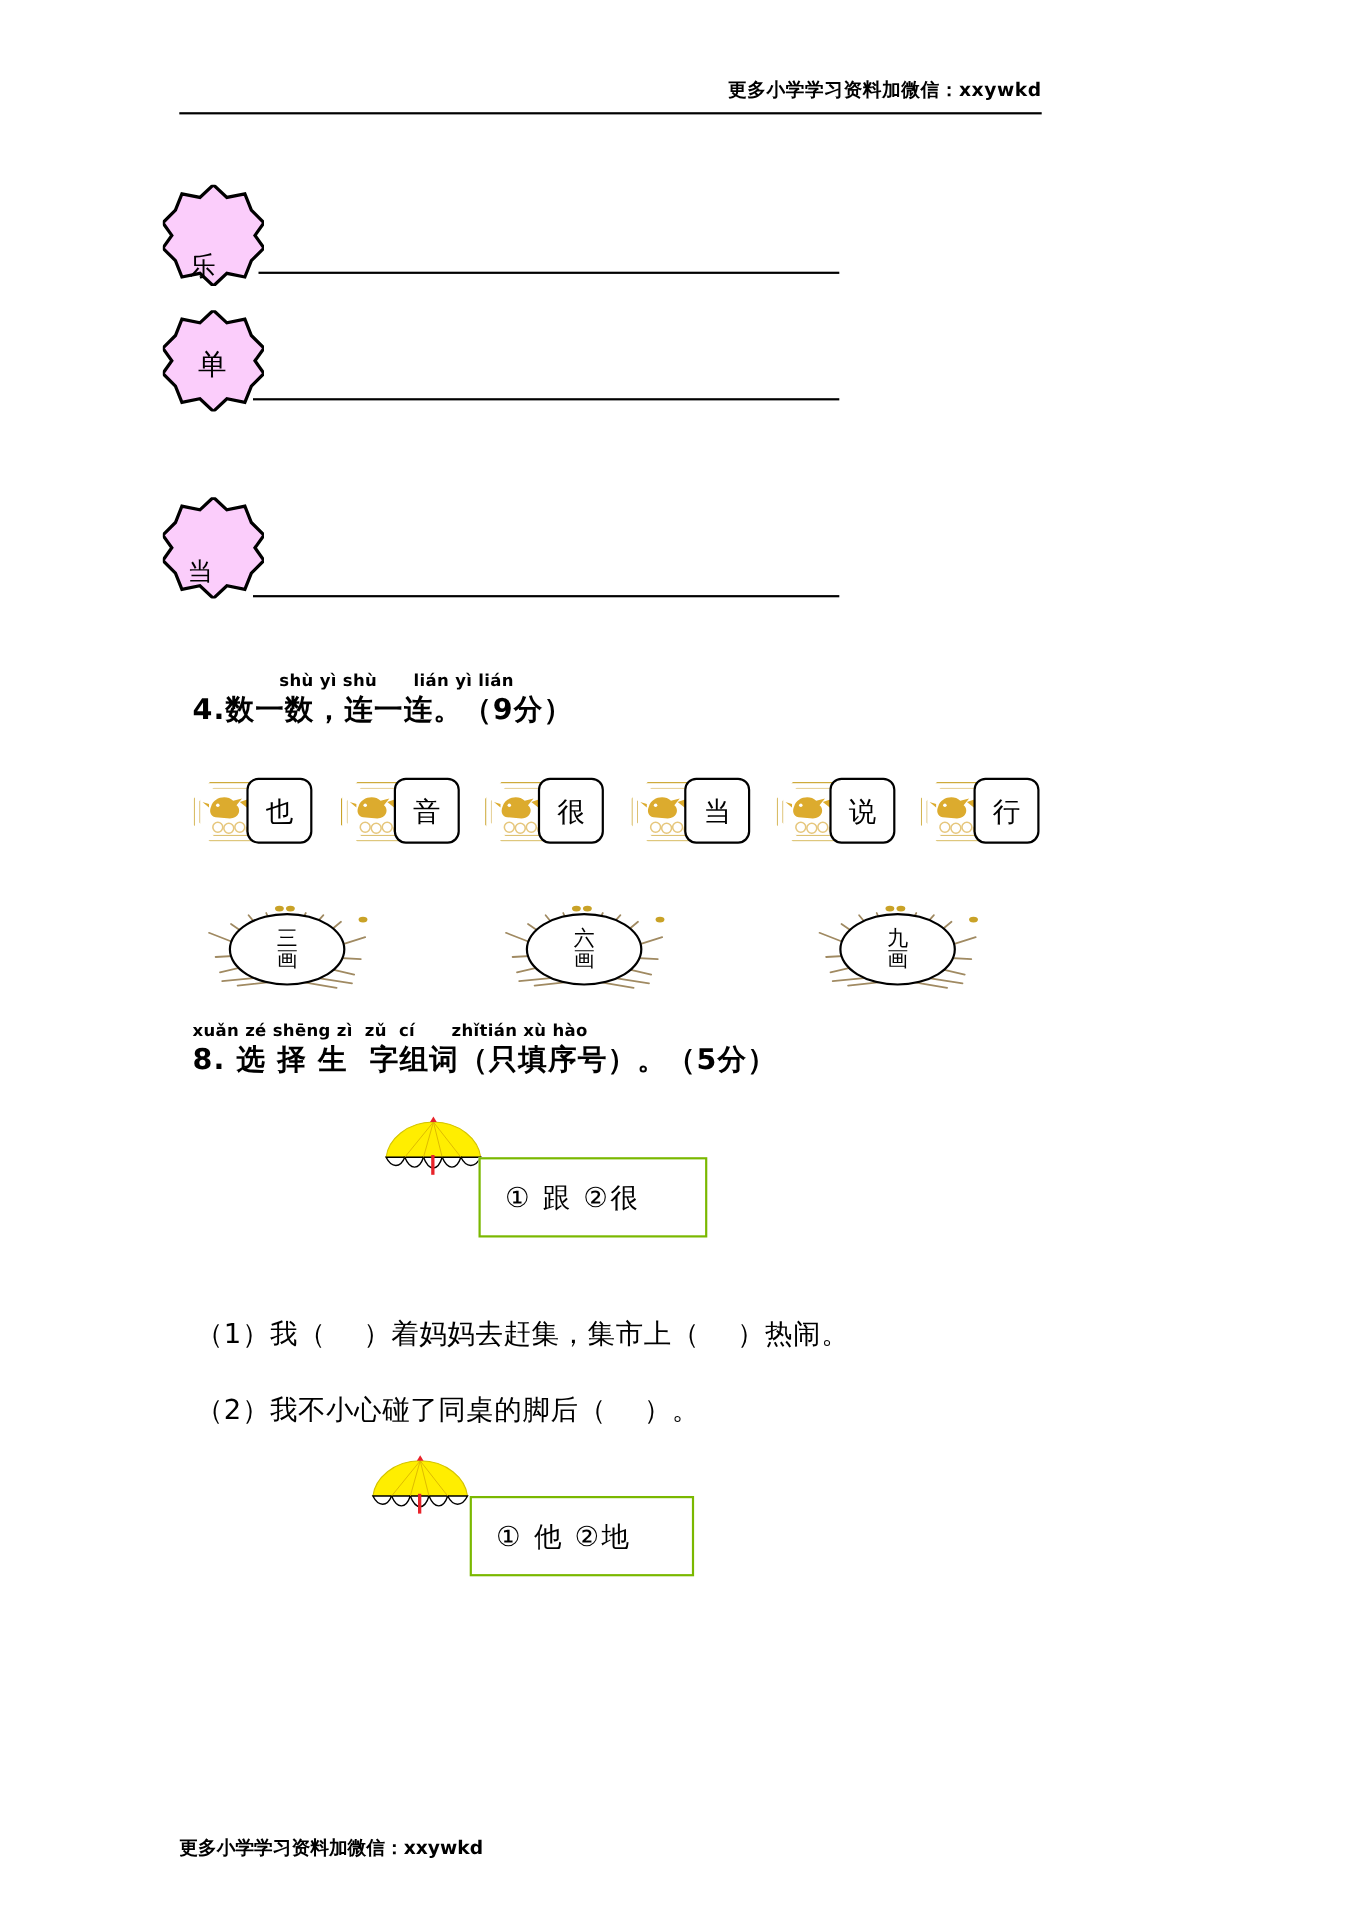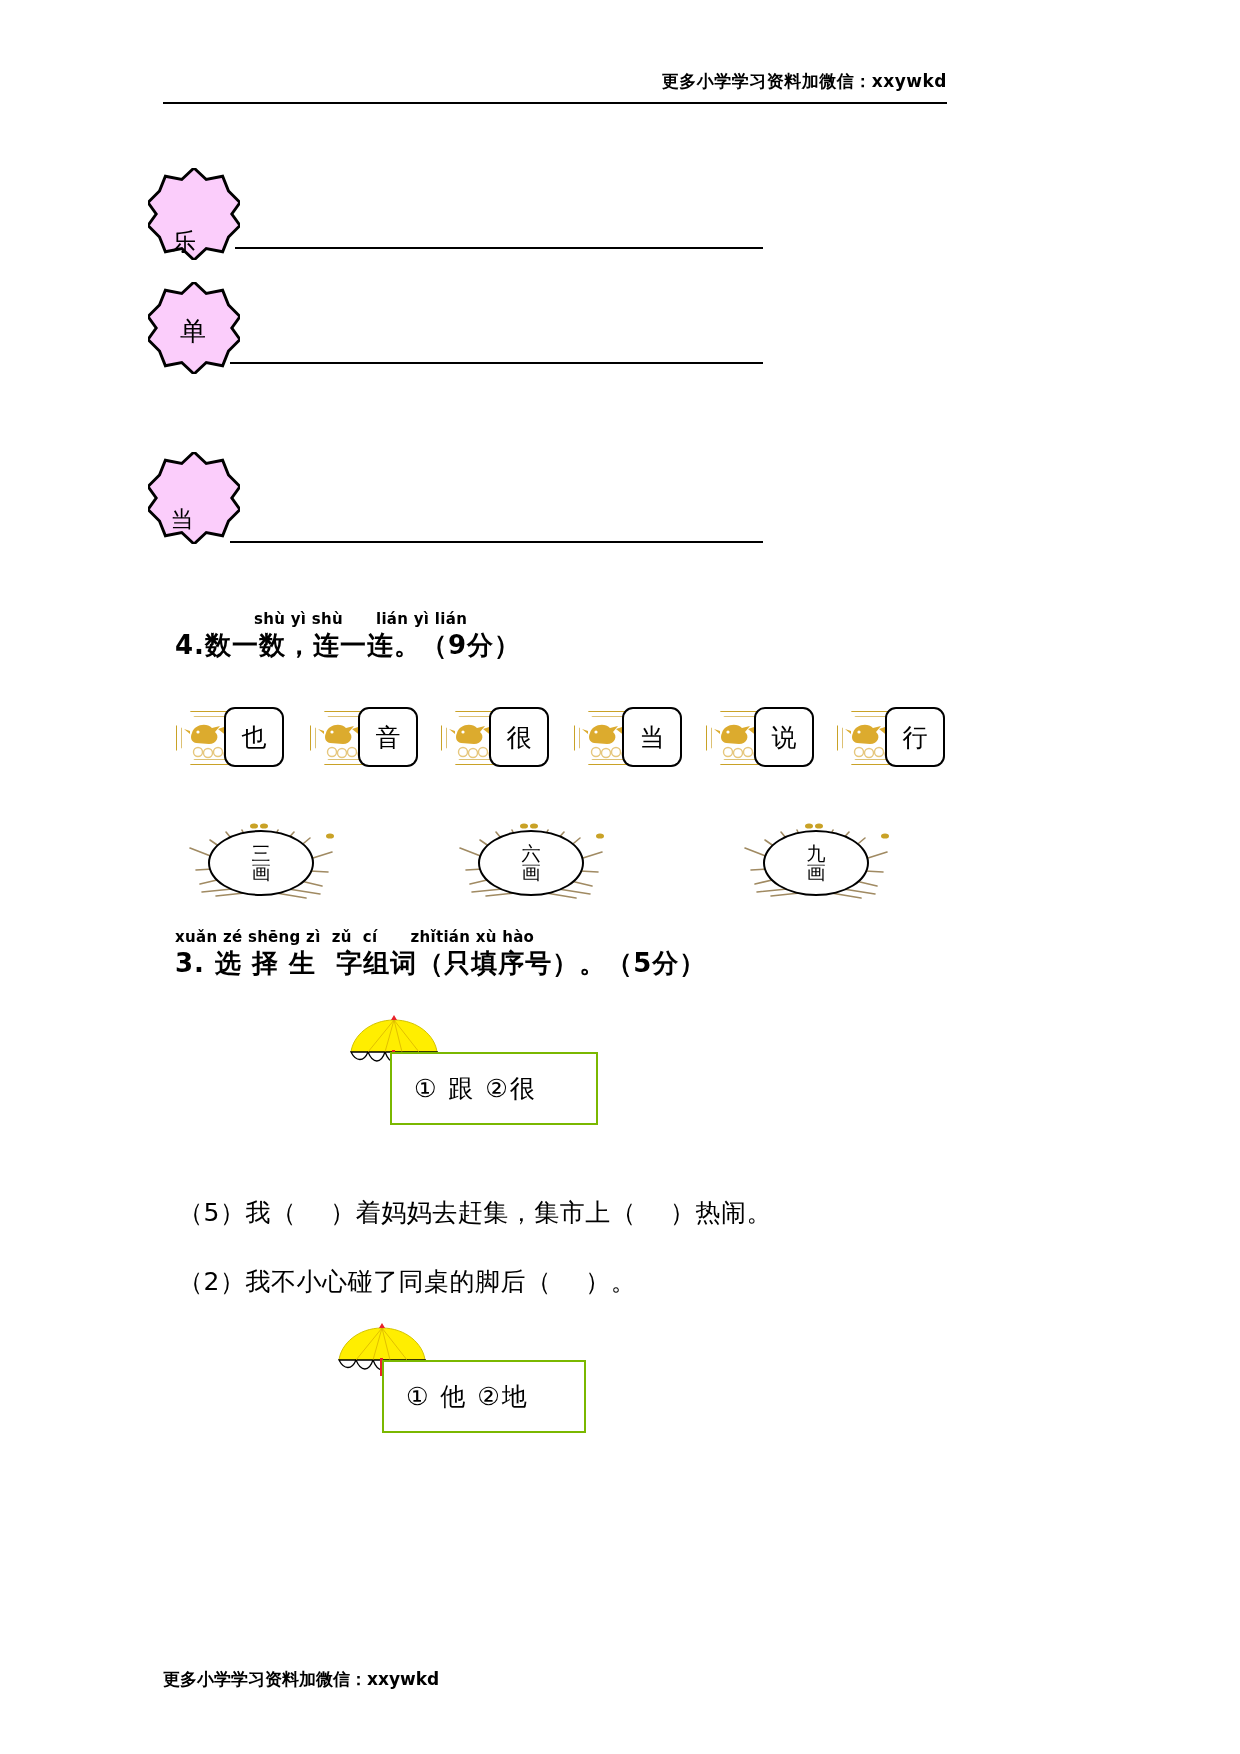--- a/index.html
+++ b/index.html
@@ -176,20 +176,21 @@
     position: absolute;
     border: 2px solid #7ab800;
     background: #ffffff;
     display: flex;
     align-items: center;
     font-size: 25px;
     font-family: "DejaVu Sans", sans-serif;
     padding-left: 22px;
     box-sizing: border-box;
     letter-spacing: 2px;
+    margin-left: 45px;
   }
 
   
   .sentence {
     position: absolute;
     font-size: 25px;
     font-family: "DejaVu Sans", sans-serif;
     white-space: pre;
     letter-spacing: 0.5px;
   }
@@ -449,42 +450,42 @@
       </svg>
       <div class="nest-oval">
         <span>九</span>
         <span>画</span>
       </div>
     </div>
   </div>
 
   <div class="q-block" style="left:175px; top:928px;">
     <div class="pinyin" style="">xuǎn zé shēng zì  zǔ  cí      zhǐtián xù hào</div>
-    <div class="q-title">3. 选 择 生  字组词（只填序号）。（5分）</div>
+    <div class="q-title">8. 选 择 生  字组词（只填序号）。（5分）</div>
   </div>
 
   <svg class="umbrella" style="left:348px; top:1014px;" viewBox="0 0 92 58">
     <path d="M46 6 C22 6, 5 22, 3 38 L89 38 C87 22, 70 6, 46 6 Z" fill="#ffee00" stroke="#d4c400" stroke-width="1"></path>
     <path d="M3 38 C8 48, 16 48, 20 38 Z" fill="#ffffff" stroke="#000" stroke-width="1.3"></path>
     <path d="M20 38 C25 50, 33 50, 37 38 Z" fill="#ffffff" stroke="#000" stroke-width="1.3"></path>
     <path d="M37 38 C42 51, 50 51, 54 38 Z" fill="#ffffff" stroke="#000" stroke-width="1.3"></path>
     <path d="M54 38 C59 50, 67 50, 71 38 Z" fill="#ffffff" stroke="#000" stroke-width="1.3"></path>
     <path d="M71 38 C76 48, 84 48, 89 38 Z" fill="#ffffff" stroke="#000" stroke-width="1.3"></path>
     <g stroke="#d9b400" stroke-width="0.8" fill="none">
       <path d="M46 6 L20 38"></path>
         <path d="M46 6 L37 38"></path>
         <path d="M46 6 L54 38"></path>
         <path d="M46 6 L71 38"></path>
     </g>
     <rect x="44" y="36" width="3" height="18" fill="#e8232a"></rect>
     <path d="M46 1 L49 6 L43 6 Z" fill="#e8232a"></path>
   </svg>
   <div class="opt-box" style="left:390px; top:1052px; width:208px; height:73px;">①  跟  ②很</div>
 
-  <div class="sentence" style="left:178px; top:1196px;">（5）我（    ）着妈妈去赶集，集市上（    ）热闹。</div>
+  <div class="sentence" style="left:178px; top:1196px;">（1）我（    ）着妈妈去赶集，集市上（    ）热闹。</div>
   <div class="sentence" style="left:178px; top:1265px;">（2）我不小心碰了同桌的脚后（    ）。</div>
 
   <svg class="umbrella" style="left:336px; top:1322px;" viewBox="0 0 92 58">
     <path d="M46 6 C22 6, 5 22, 3 38 L89 38 C87 22, 70 6, 46 6 Z" fill="#ffee00" stroke="#d4c400" stroke-width="1"></path>
     <path d="M3 38 C8 48, 16 48, 20 38 Z" fill="#ffffff" stroke="#000" stroke-width="1.3"></path>
     <path d="M20 38 C25 50, 33 50, 37 38 Z" fill="#ffffff" stroke="#000" stroke-width="1.3"></path>
     <path d="M37 38 C42 51, 50 51, 54 38 Z" fill="#ffffff" stroke="#000" stroke-width="1.3"></path>
     <path d="M54 38 C59 50, 67 50, 71 38 Z" fill="#ffffff" stroke="#000" stroke-width="1.3"></path>
     <path d="M71 38 C76 48, 84 48, 89 38 Z" fill="#ffffff" stroke="#000" stroke-width="1.3"></path>
     <g stroke="#d9b400" stroke-width="0.8" fill="none">

